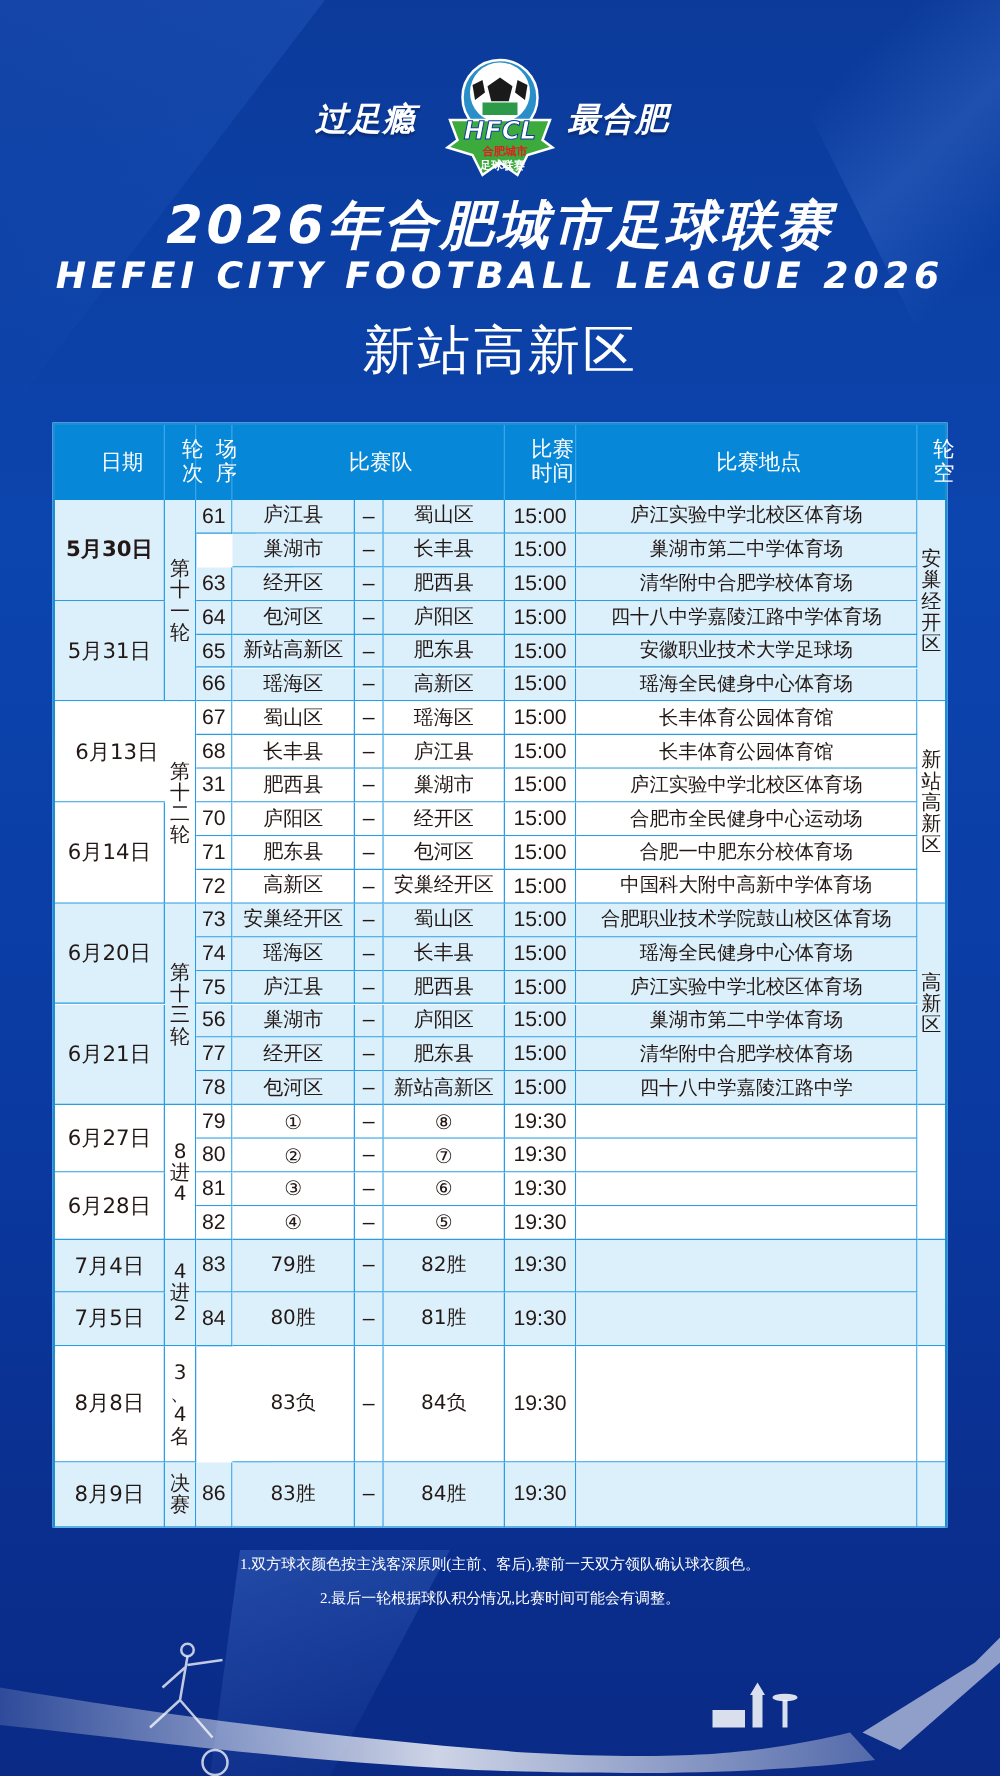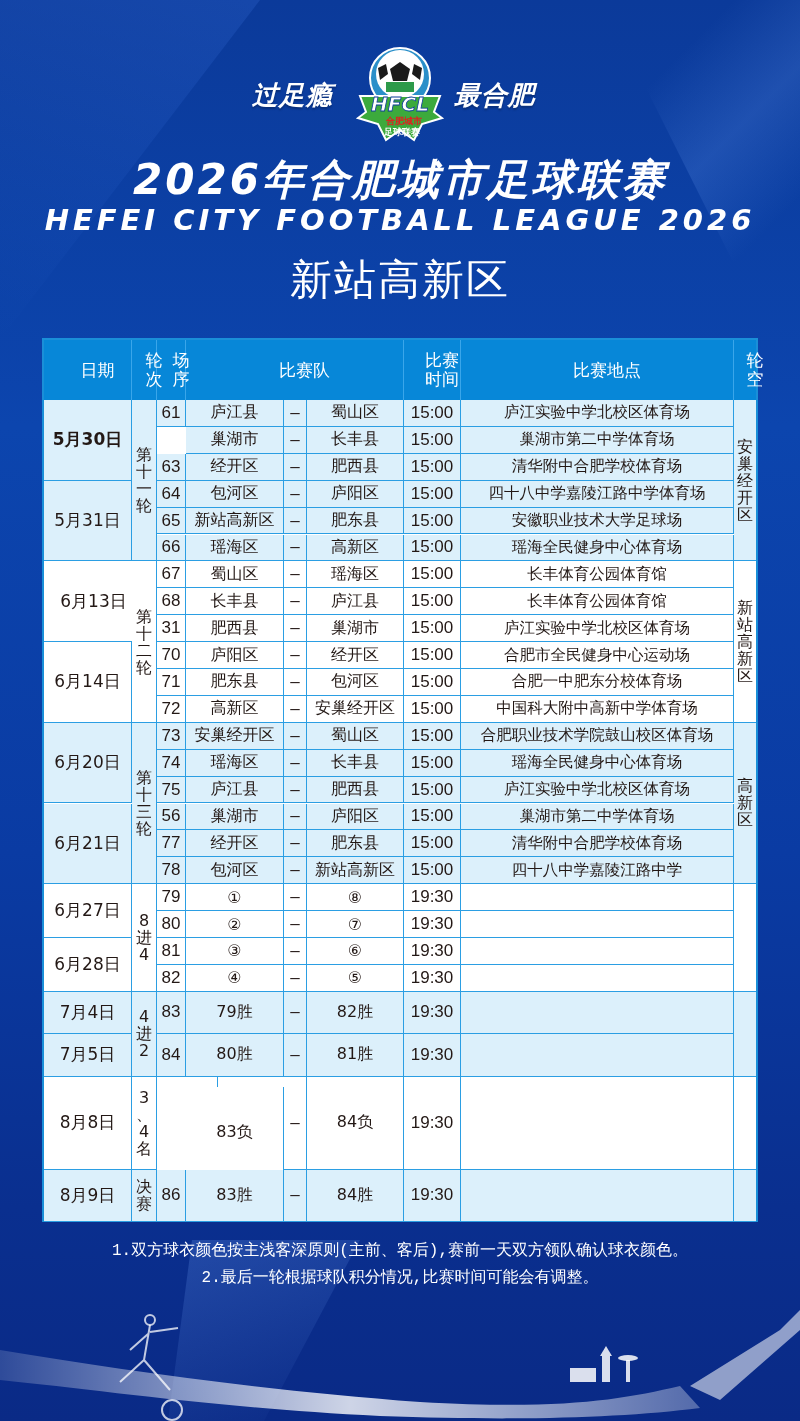--- a/index.html
+++ b/index.html
@@ -79,22 +79,22 @@
   }
   .cell.cn { font-family: "DejaVu Sans", sans-serif; }
   .cell.v { flex-direction: column; line-height: 17px; font-size: 16px; }
   .cell.venue { font-size: 15.5px; font-family: "DejaVu Sans", sans-serif; }
   .cell.team { font-size: 16px; font-family: "DejaVu Sans", sans-serif; }
   .band-blue { background: #dcf0fb; }
   .band-white { background: #ffffff; }
 
   .notes {
     position: absolute; left: 0; width: 800px; top: 1238px; text-align: center;
-    font-size: 16px; line-height: 27px; color: #fff;
-    font-family: Liberation Mono, monospace;
+    font-size: 12px; line-height: 27px; color: #fff;
+    font-family: Liberation Serif, serif;
   }
   .deco { position: absolute; left: 0; top: 1290px; width: 800px; height: 131px; }
 </style>
 </head>
 <body>
 
 <div class="bg-facet facet1"></div>
 <div class="bg-facet facet2"></div>
 <div class="bg-facet facet3"></div>
 
@@ -331,21 +331,21 @@
       <div class="cell team band-blue" style="left: 263px; width: 97px; top: 651.8px; height: 42px;">82胜</div>
       <div class="cell  band-blue" style="left: 360px; width: 57px; top: 651.8px; height: 42px;">19:30</div>
       <div class="cell venue band-blue" style="left: 417px; width: 273px; top: 651.8px; height: 42px;"></div>
       <div class="cell  band-blue" style="left: 113px; width: 29px; top: 693.8px; height: 43px;">84</div>
       <div class="cell team band-blue" style="left: 142px; width: 98px; top: 693.8px; height: 43px;">80胜</div>
       <div class="cell  band-blue" style="left: 240px; width: 23px; top: 693.8px; height: 43px;">–</div>
       <div class="cell team band-blue" style="left: 263px; width: 97px; top: 693.8px; height: 43px;">81胜</div>
       <div class="cell  band-blue" style="left: 360px; width: 57px; top: 693.8px; height: 43px;">19:30</div>
       <div class="cell venue band-blue" style="left: 417px; width: 273px; top: 693.8px; height: 43px;"></div>
       <div class="cell  band-white" style="left: 113px; width: 29px; top: 736.8px; height: 93px; margin-left: 32px;">85</div>
-      <div class="cell team band-white" style="left: 142px; width: 98px; top: 736.8px; height: 93px; margin-top: 10px;">83负</div>
+      <div class="cell team band-white" style="left: 142px; width: 98px; top: 736.8px; height: 93px;">83负</div>
       <div class="cell  band-white" style="left: 240px; width: 23px; top: 736.8px; height: 93px;">–</div>
       <div class="cell team band-white" style="left: 263px; width: 97px; top: 736.8px; height: 93px;">84负</div>
       <div class="cell  band-white" style="left: 360px; width: 57px; top: 736.8px; height: 93px;">19:30</div>
       <div class="cell venue band-white" style="left: 417px; width: 273px; top: 736.8px; height: 93px;"></div>
       <div class="cell  band-blue" style="left: 113px; width: 29px; top: 829.8px; height: 52px;">86</div>
       <div class="cell team band-blue" style="left: 142px; width: 98px; top: 829.8px; height: 52px;">83胜</div>
       <div class="cell  band-blue" style="left: 240px; width: 23px; top: 829.8px; height: 52px;">–</div>
       <div class="cell team band-blue" style="left: 263px; width: 97px; top: 829.8px; height: 52px;">84胜</div>
       <div class="cell  band-blue" style="left: 360px; width: 57px; top: 829.8px; height: 52px;">19:30</div>
       <div class="cell venue band-blue" style="left: 417px; width: 273px; top: 829.8px; height: 52px;"></div>

